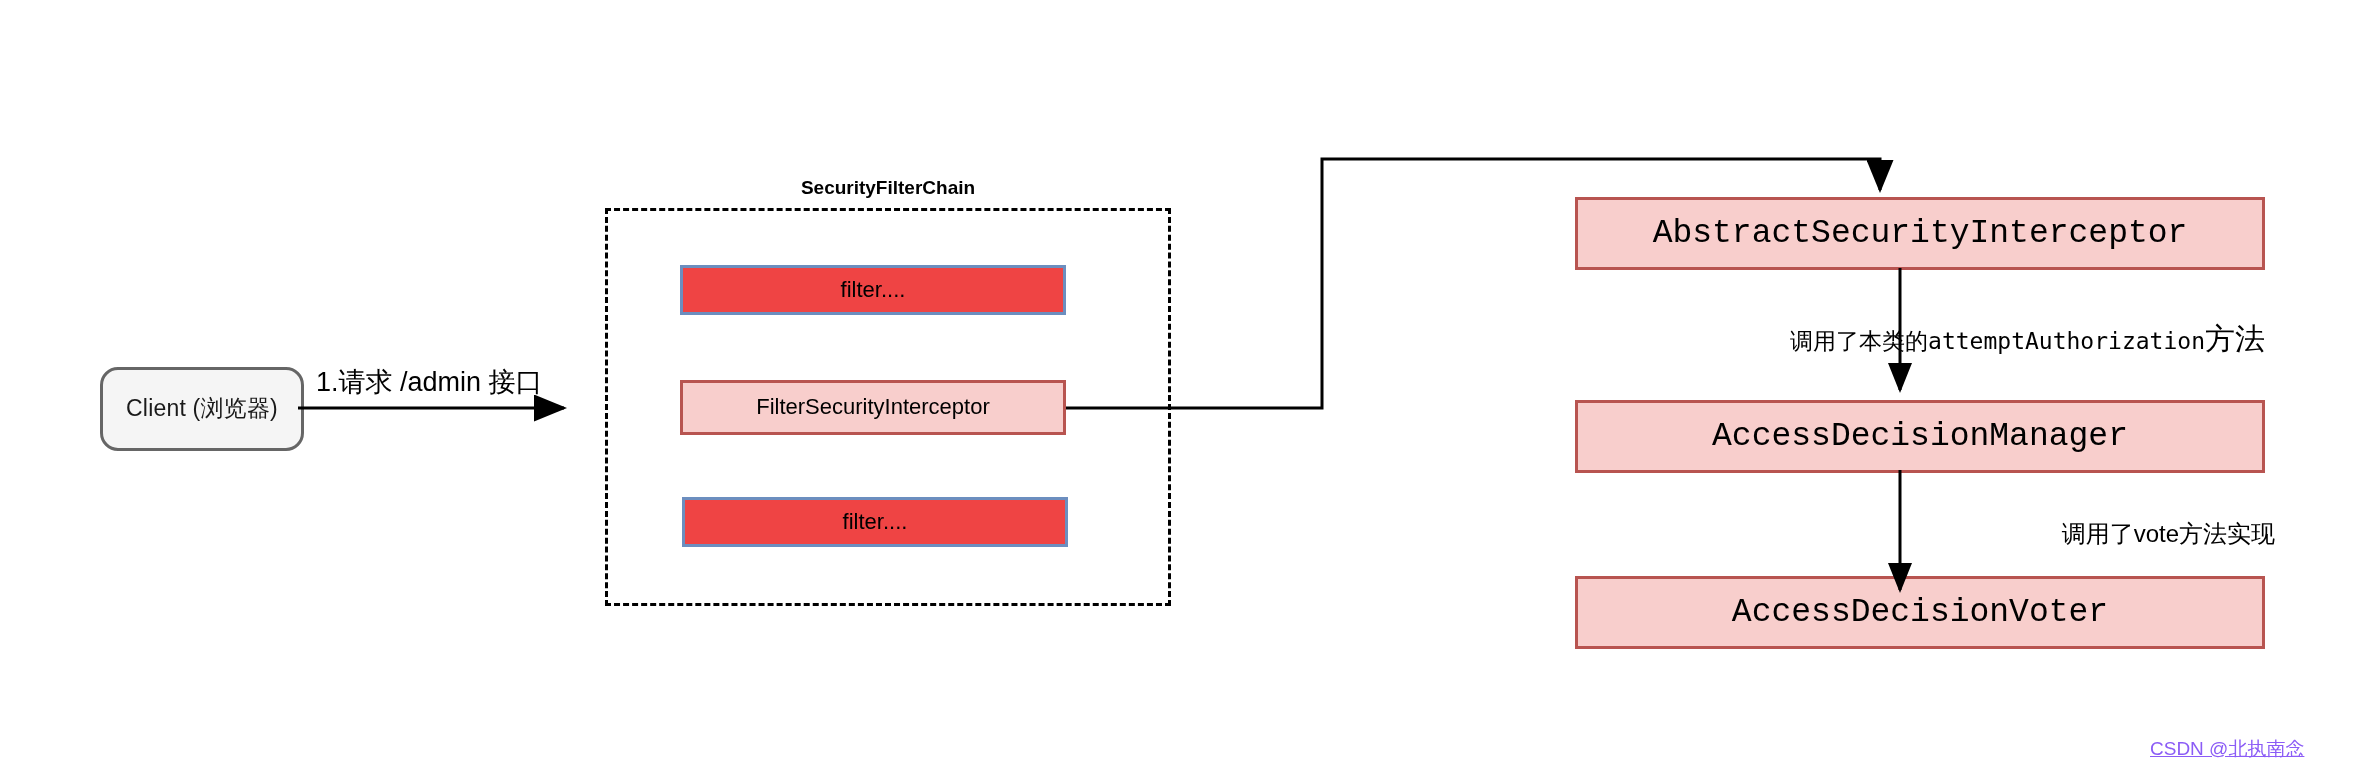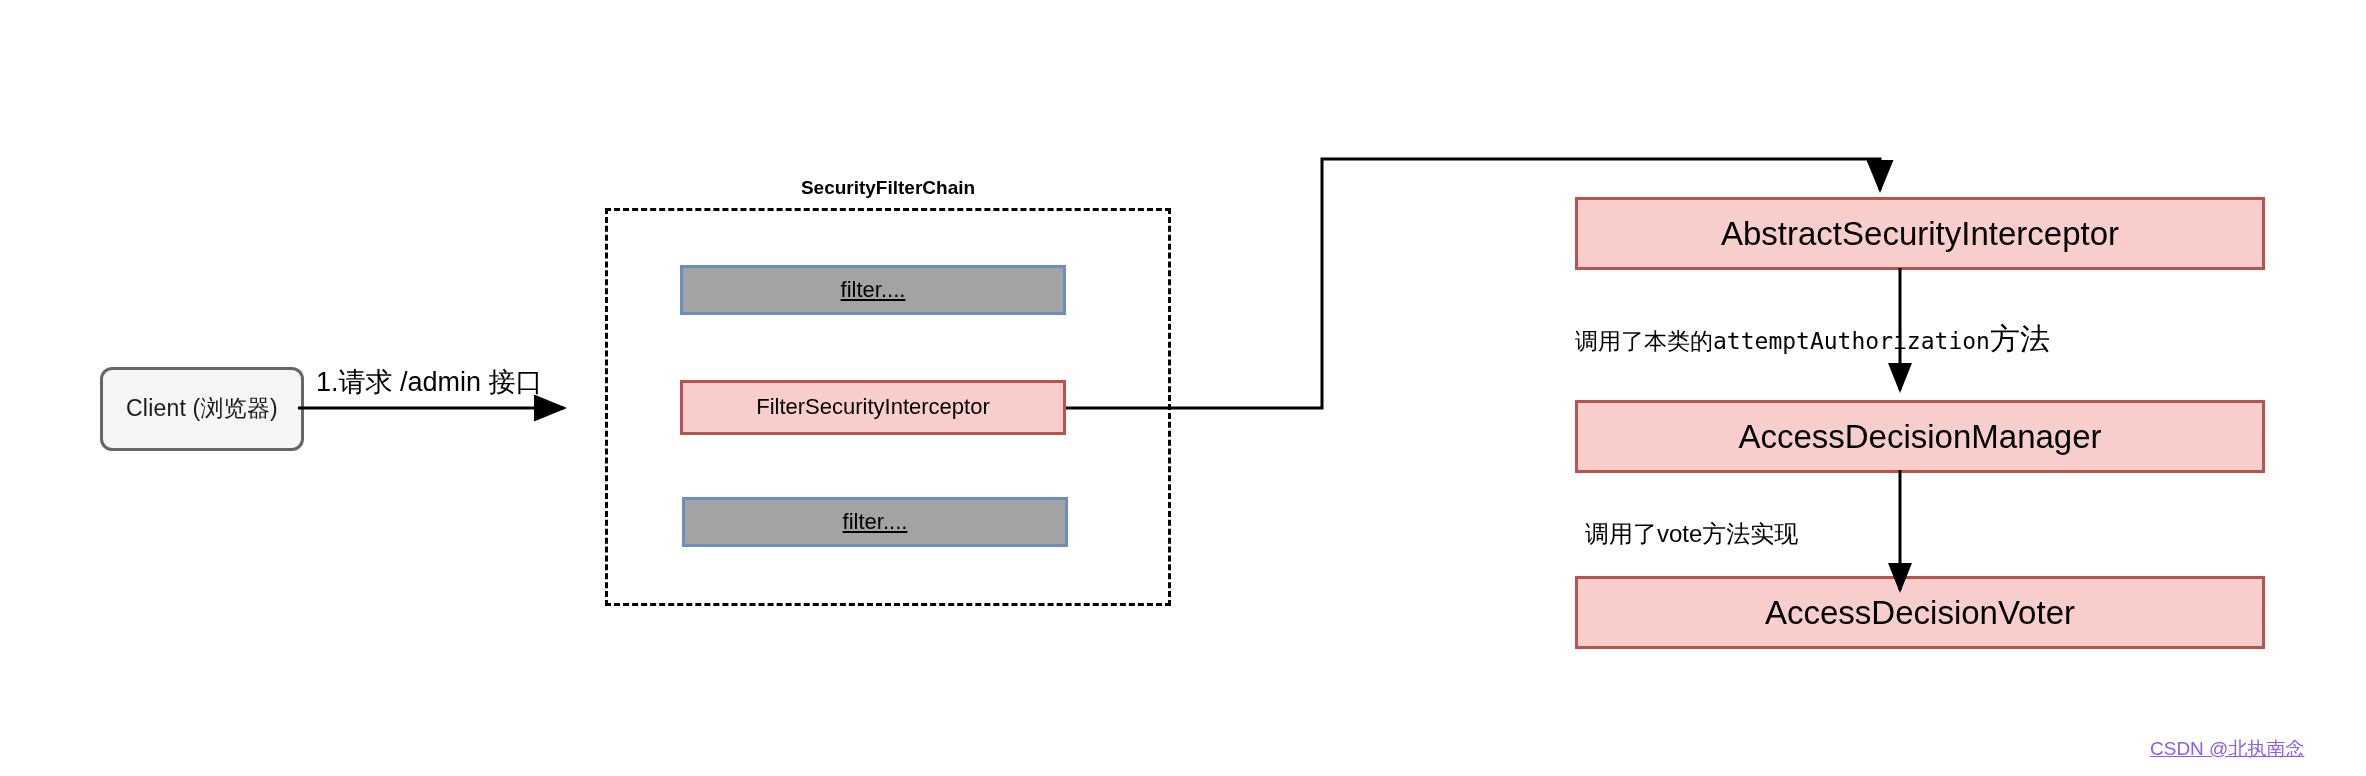--- a/index.html
+++ b/index.html
@@ -21,21 +21,21 @@
   .abs { position: absolute; }
 
   
   #client-box {
     left: 100px;
     top: 367px;
     width: 204px;
     height: 84px;
     background: #f5f5f5;
     border: 3px solid #666666;
-    border-radius: 12px;
+    border-radius: 18px;
     box-sizing: border-box;
     display: flex;
     align-items: center;
     justify-content: center;
   }
   #client-box .label {
     font-size: 23px;
     color: #1a1a1a;
     letter-spacing: 0.2px;
     white-space: nowrap;
@@ -78,23 +78,22 @@
   }
 
   .node-box {
     box-sizing: border-box;
     display: flex;
     align-items: center;
     justify-content: center;
     text-align: center;
   }
   .blue-node {
-    background: #a3a3a3;
+    background: #ef4444;
     border: 3px solid #6c8ebf;
-    text-decoration: underline;
   }
   .pink-node {
     background: #f8cecc;
     border: 3px solid #b85450;
   }
   .node-box .label {
     font-size: 22px;
     color: #000000;
     line-height: 1.1;
     white-space: nowrap;
@@ -128,41 +127,41 @@
     width: 690px;
     height: 73px;
     background: #f8cecc;
     border: 3px solid #b85450;
     box-sizing: border-box;
     display: flex;
     align-items: center;
     justify-content: center;
   }
   .mono-node .label {
-    font-family: Liberation Sans, sans-serif;
+    font-family: Liberation Mono, monospace;
     font-size: 33px;
     color: #000000;
     white-space: nowrap;
     letter-spacing: 0px;
   }
   #node-abstract-security-interceptor { top: 197px; }
   #node-access-decision-manager { top: 400px; }
   #node-access-decision-voter { top: 576px; }
 
   
   .v-arrow { left: 1880px; width: 40px; }
   #arrow-a-to-b { top: 268px; height: 134px; }
   #arrow-b-to-c { top: 470px; height: 132px; }
 
   
   .edge-label {
     font-size: 23px;
     color: #000000;
     white-space: nowrap;
-    text-align: left;
+    text-align: right;
   }
   #edge-label-1 {
     left: 1575px;
     top: 319px;
     width: 690px;
     font-family: "DejaVu Sans Mono", "Liberation Mono", monospace;
   }
   #edge-label-1 .cjk-big { font-family: "Liberation Sans", sans-serif; font-size: 30px; }
   #edge-label-1 .cjk { font-family: "Liberation Sans", sans-serif; font-size: 23px; }
   #edge-label-2 {

